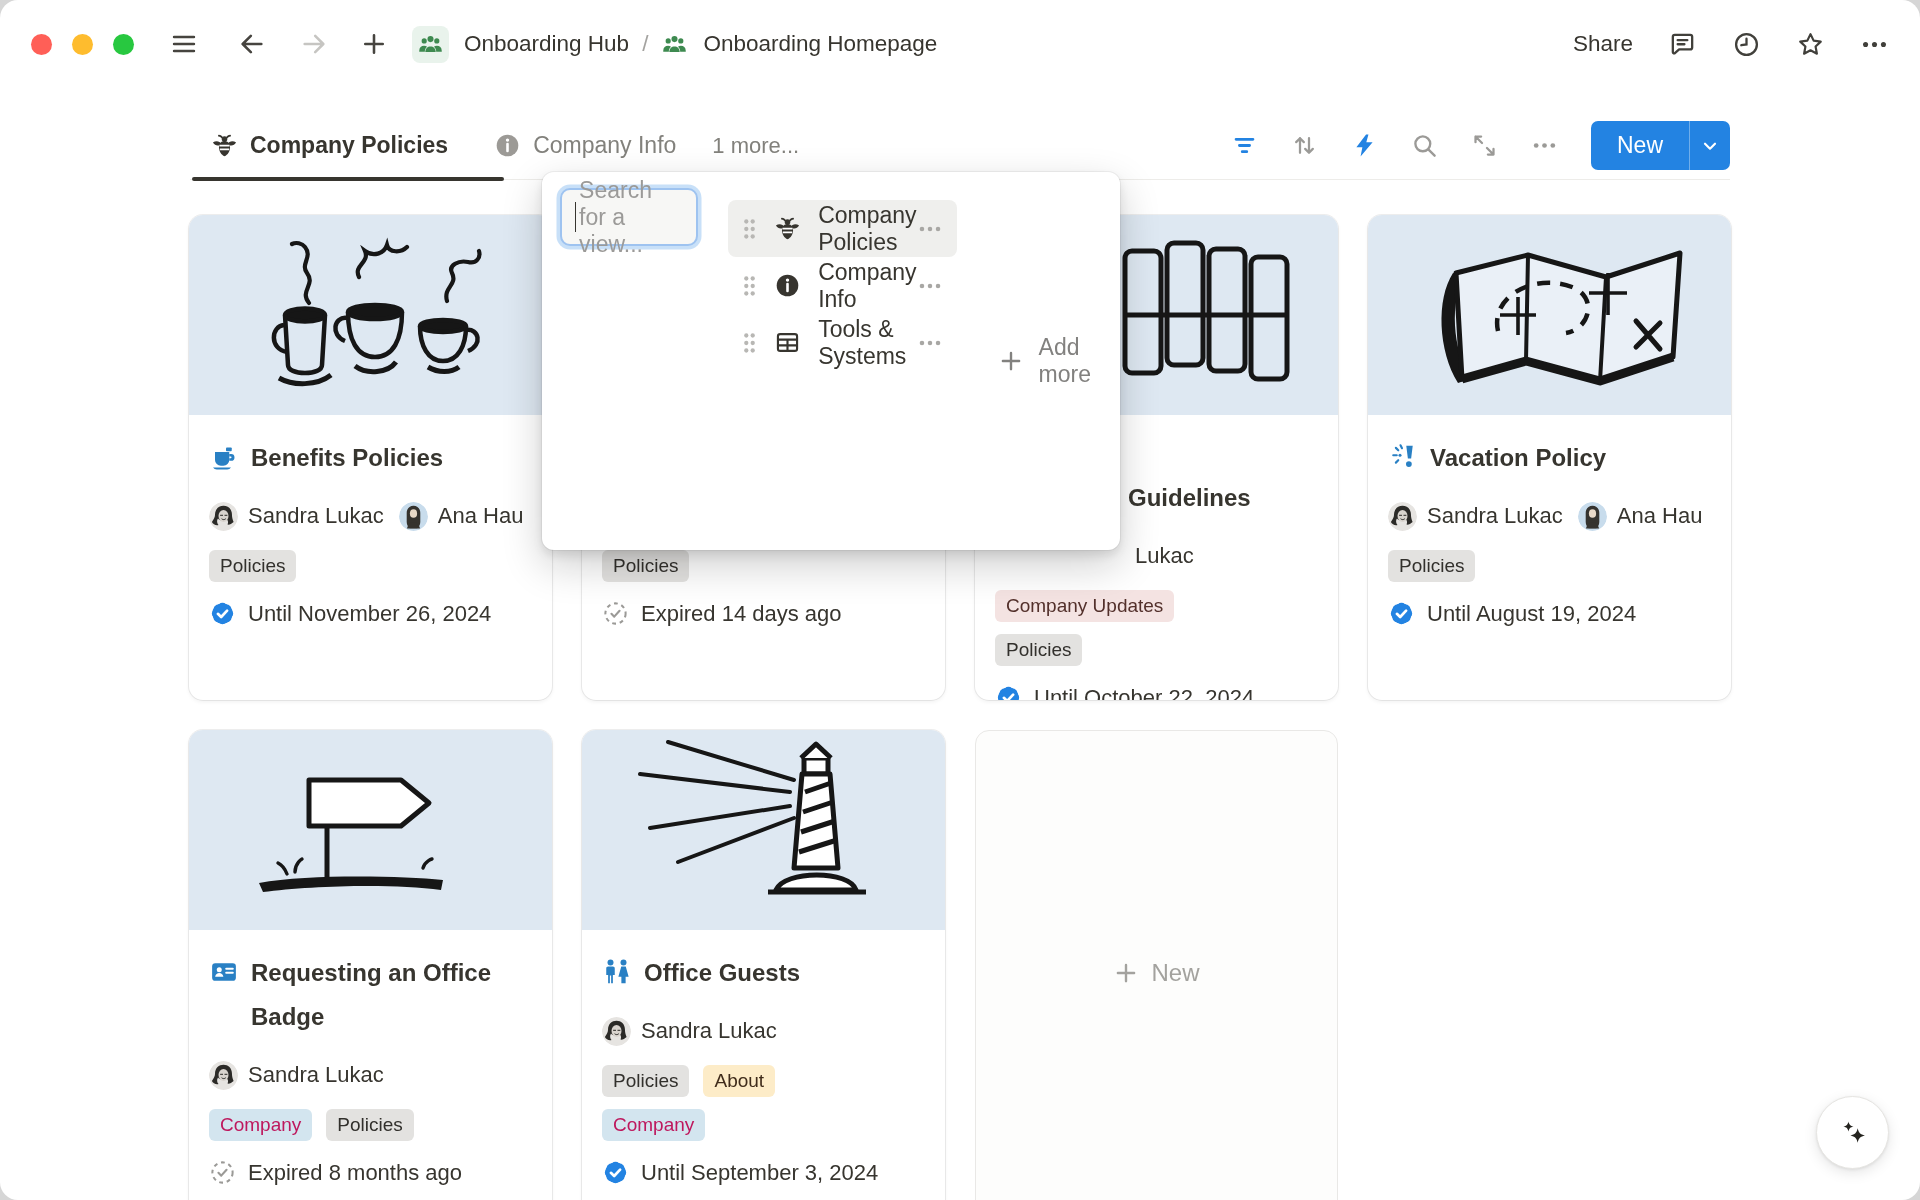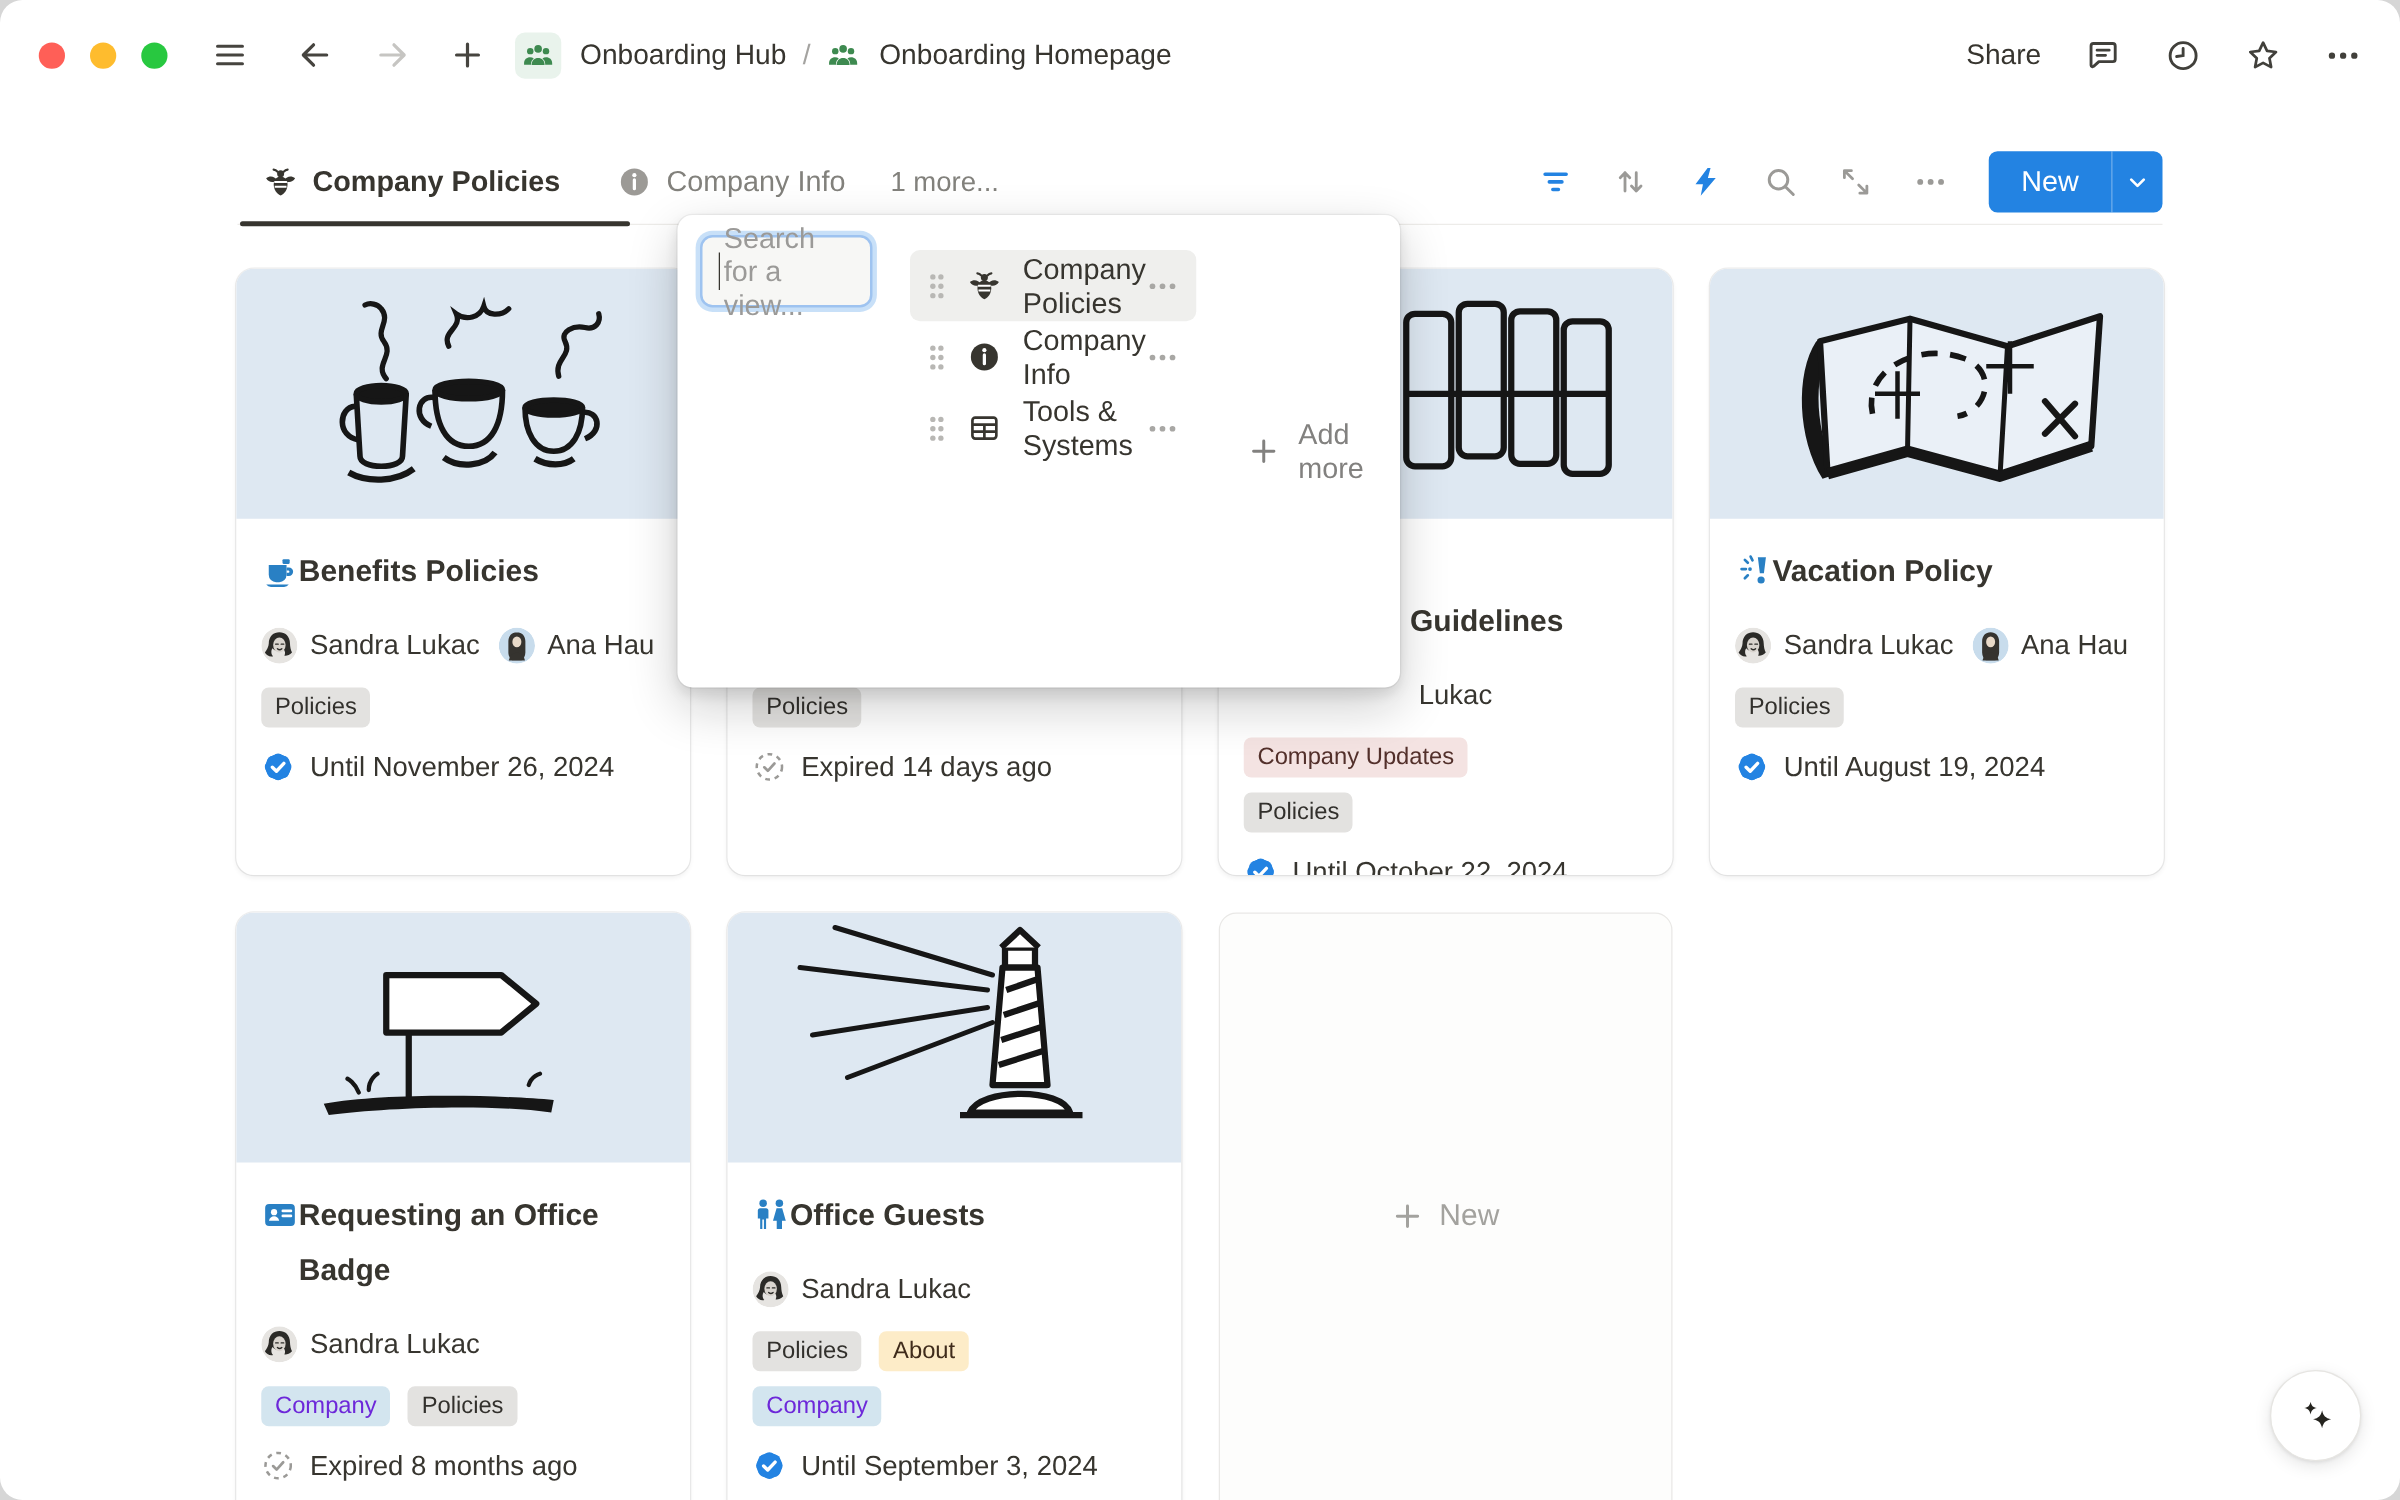--- a/index.html
+++ b/index.html
@@ -44,33 +44,33 @@
   .btn-new-divider{width:1px;background:rgba(255,255,255,0.35);margin:0;}
   .btn-new-caret{width:40px;display:flex;align-items:center;justify-content:center;}
   .btn-new-caret .icon{width:20px;height:20px;}
 
   
   .gallery{position:absolute;top:215px;left:189px;width:1542px;display:grid;grid-template-columns:repeat(4,363px);column-gap:30px;row-gap:30px;}
   .card{height:485px;border-radius:14px;background:#fff;box-shadow:0 0 0 1px rgba(15,15,15,0.07),0 2px 4px rgba(15,15,15,0.06);overflow:hidden;cursor:pointer;}
   .card-cover{height:200px;background:#DEE8F2;}
   .card-cover svg{width:100%;height:100%;}
   .card-body{padding:0 20px;}
-  .card-title-row{display:flex;margin-top:21px;min-height:44px;align-items:flex-start;}
+  .card-title-row{display:flex;margin-top:21px;min-height:44px;gap:12px;align-items:flex-start;}
   .card-icon{width:30px;height:30px;margin-top:6px;color:#2980C4;}
   .card-title{font-size:24px;font-weight:600;line-height:44px;color:#37352F;}
   .card-people{display:flex;align-items:center;margin-top:18px;min-height:36px;gap:10px;white-space:nowrap;overflow:hidden;}
   .avatar{width:29px;height:29px;border-radius:50%;overflow:hidden;}
   .avatar svg{width:100%;height:100%;display:block;}
   .person-name{font-size:22px;color:#37352F;}
   .person-name + .avatar{margin-left:5px;}
   .card-tags{display:flex;gap:14px;margin-top:16px;}
   .card-tags + .card-tags{margin-top:12px;}
   .tag{font-size:19px;line-height:32px;padding:0 11px;border-radius:6px;white-space:nowrap;}
   .tag-gray{background:#E3E2E0;color:#32302C;}
-  .tag-blue{background:#D3E5EF;color:#6d28d9;}
+  .tag-blue{background:#D3E5EF;color:#be185d;}
   .tag-yellow{background:#FDECC8;color:#402C1B;}
   .tag-red{background:#F4E3E2;color:#53302B;}
   .card-status{display:flex;align-items:center;gap:12px;margin-top:18px;}
   .status-icon{width:27px;height:27px;color:#2383E2;}
   .status-text{font-size:22px;color:#37352F;}
   
   .gallery .card:nth-child(3) .card-title{padding-left:133px;margin-top:40px;}
   .gallery .card:nth-child(3) .card-people{padding-left:140px;}
   .card.new-card{background:#FDFDFC;box-shadow:none;border:1.5px solid #E9E8E6;box-sizing:border-box;display:flex;align-items:center;justify-content:center;color:#A3A29E;}
   .new-card-inner{display:flex;align-items:center;gap:12px;font-size:24px;}

